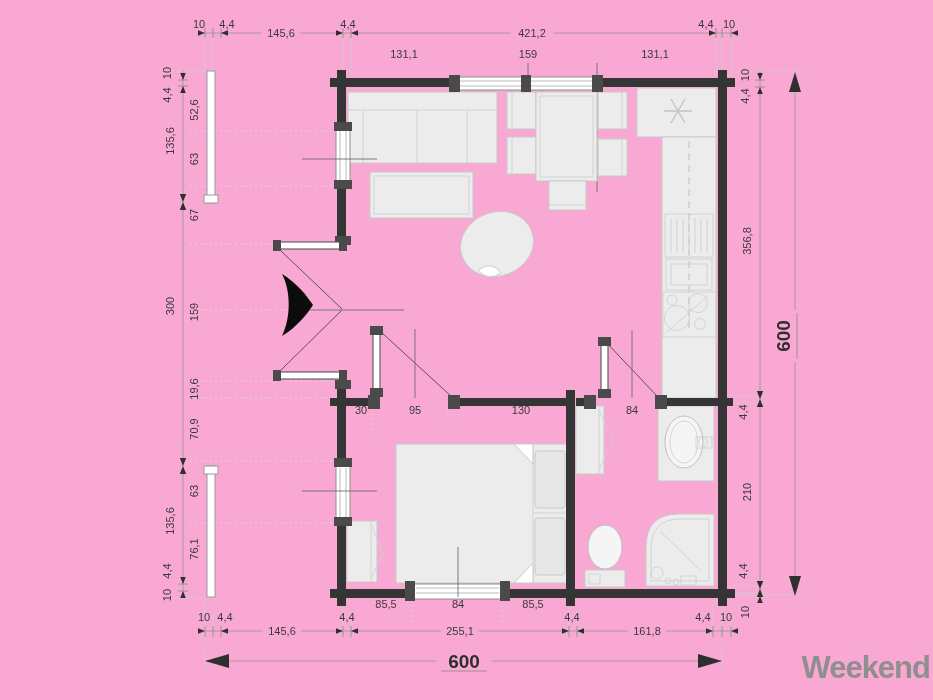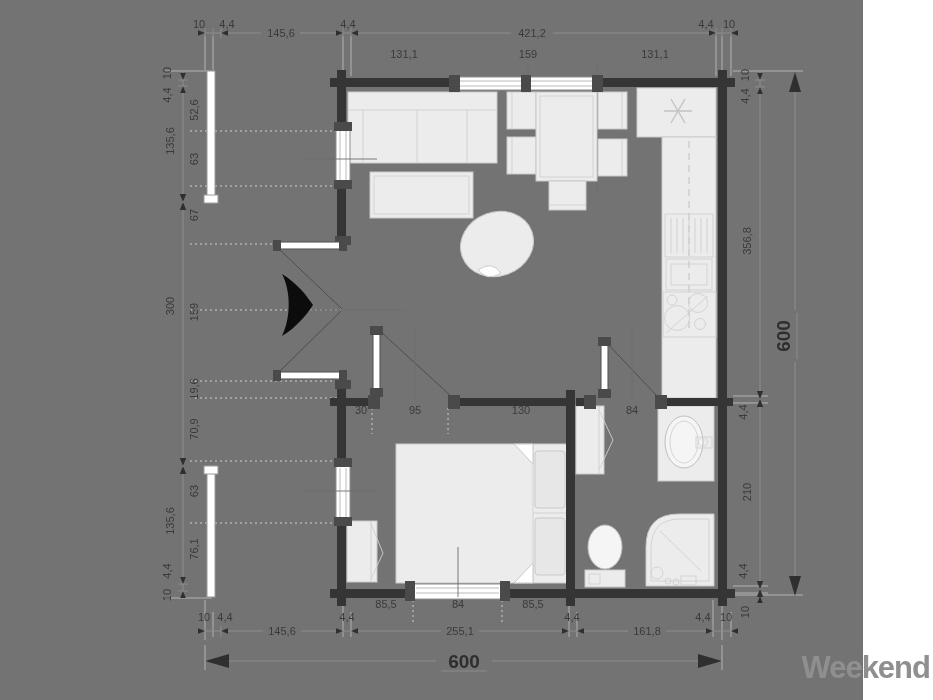--- a/index.html
+++ b/index.html
@@ -1,16 +1,16 @@
 <!DOCTYPE html>
 <html><head>
 <meta charset="utf-8">
 <style>
   html,body{margin:0;padding:0;background:#fff}
-  .stage{width:863px;height:700px;position:relative;background:#737373;font-family:"Liberation Sans",sans-serif}
+  .stage{width:933px;height:700px;position:relative;background:#f9a8d4;font-family:"Liberation Sans",sans-serif}
   svg{display:block}
   .dl{stroke:#949494;stroke-width:.8;fill:none}
   .tick{stroke:#8f8f8f;stroke-width:.9;fill:none}
   .ext{stroke:#cfcfcf;stroke-width:.7;fill:none}
   .dot{stroke:#d9d9d9;stroke-width:.9;stroke-dasharray:2 3;fill:none}
   .kdash{stroke:#c4c4c4;stroke-width:1.1;stroke-dasharray:7 5;fill:none}
   .arr{fill:#2f2f2f;stroke:none}
   .wall{fill:#353535;stroke:none}
   .cap{fill:#4a4a4a;stroke:none}
   .rail{fill:#ffffff;stroke:#9a9a9a;stroke-width:1}

